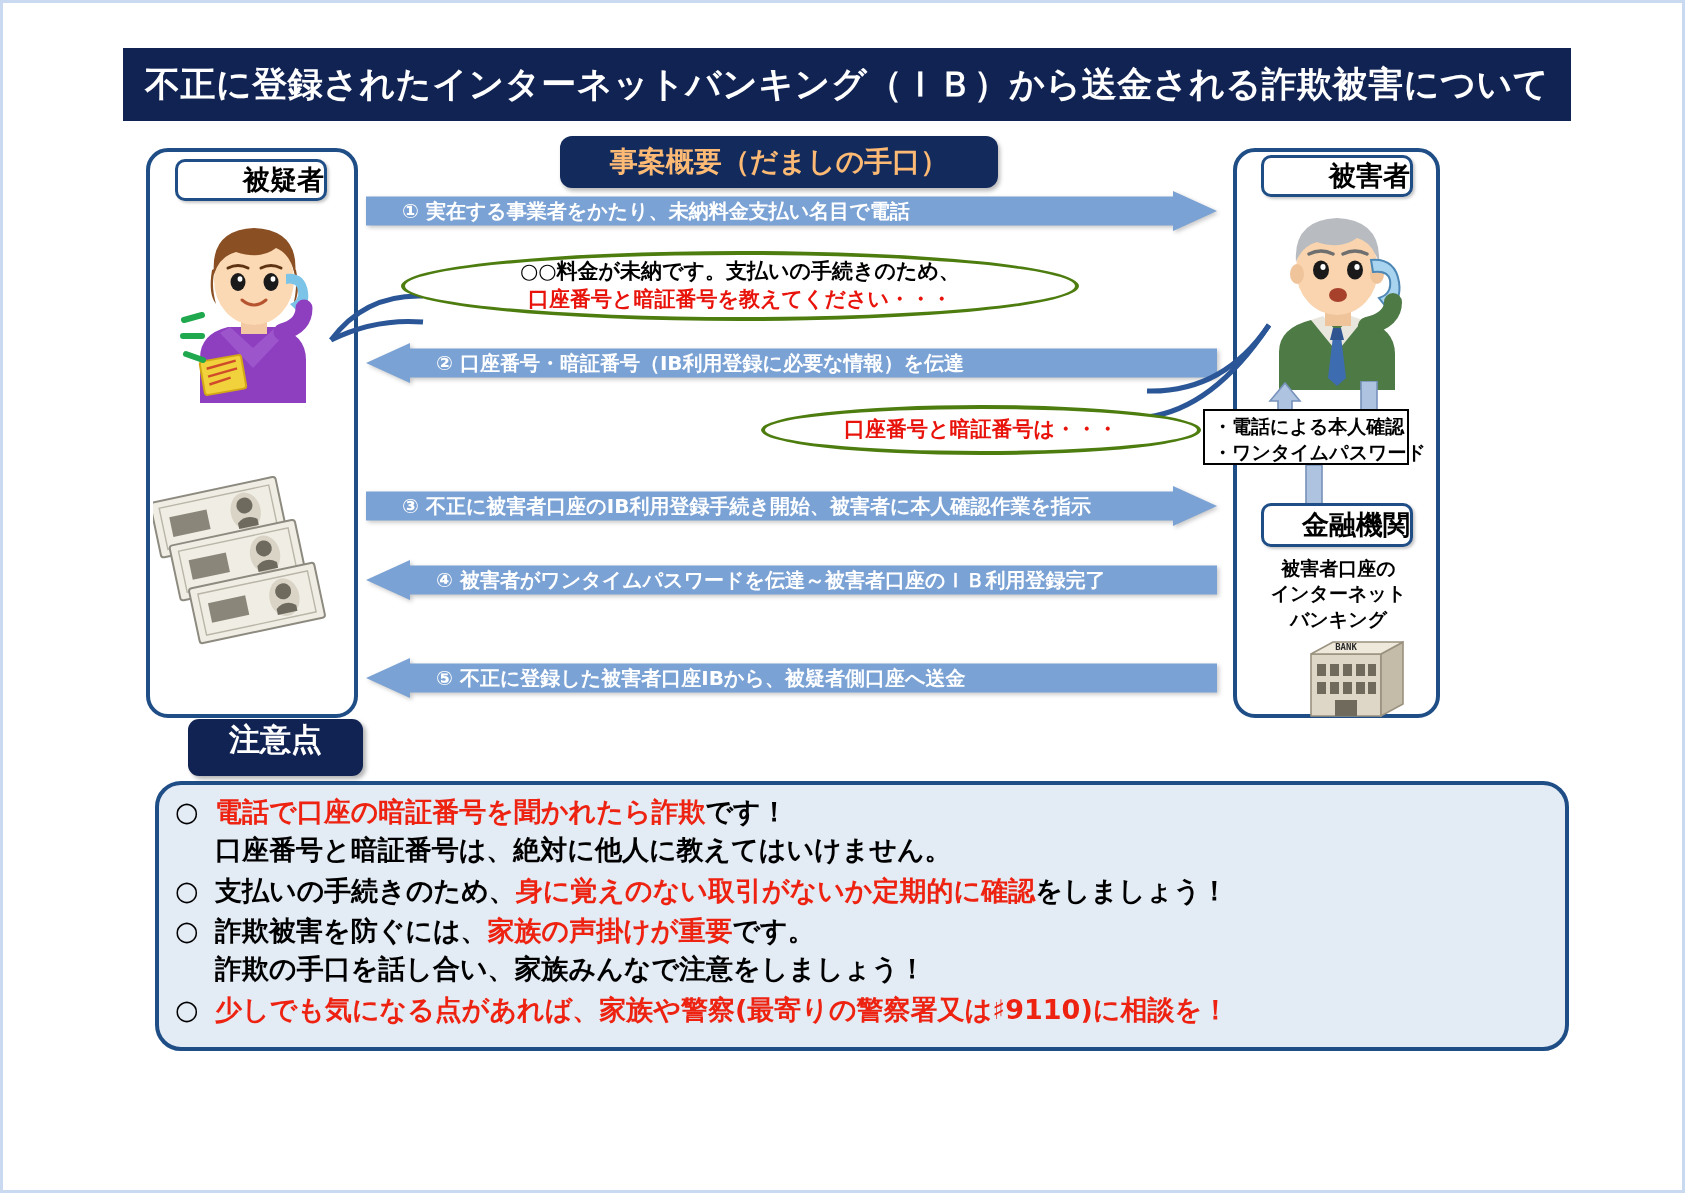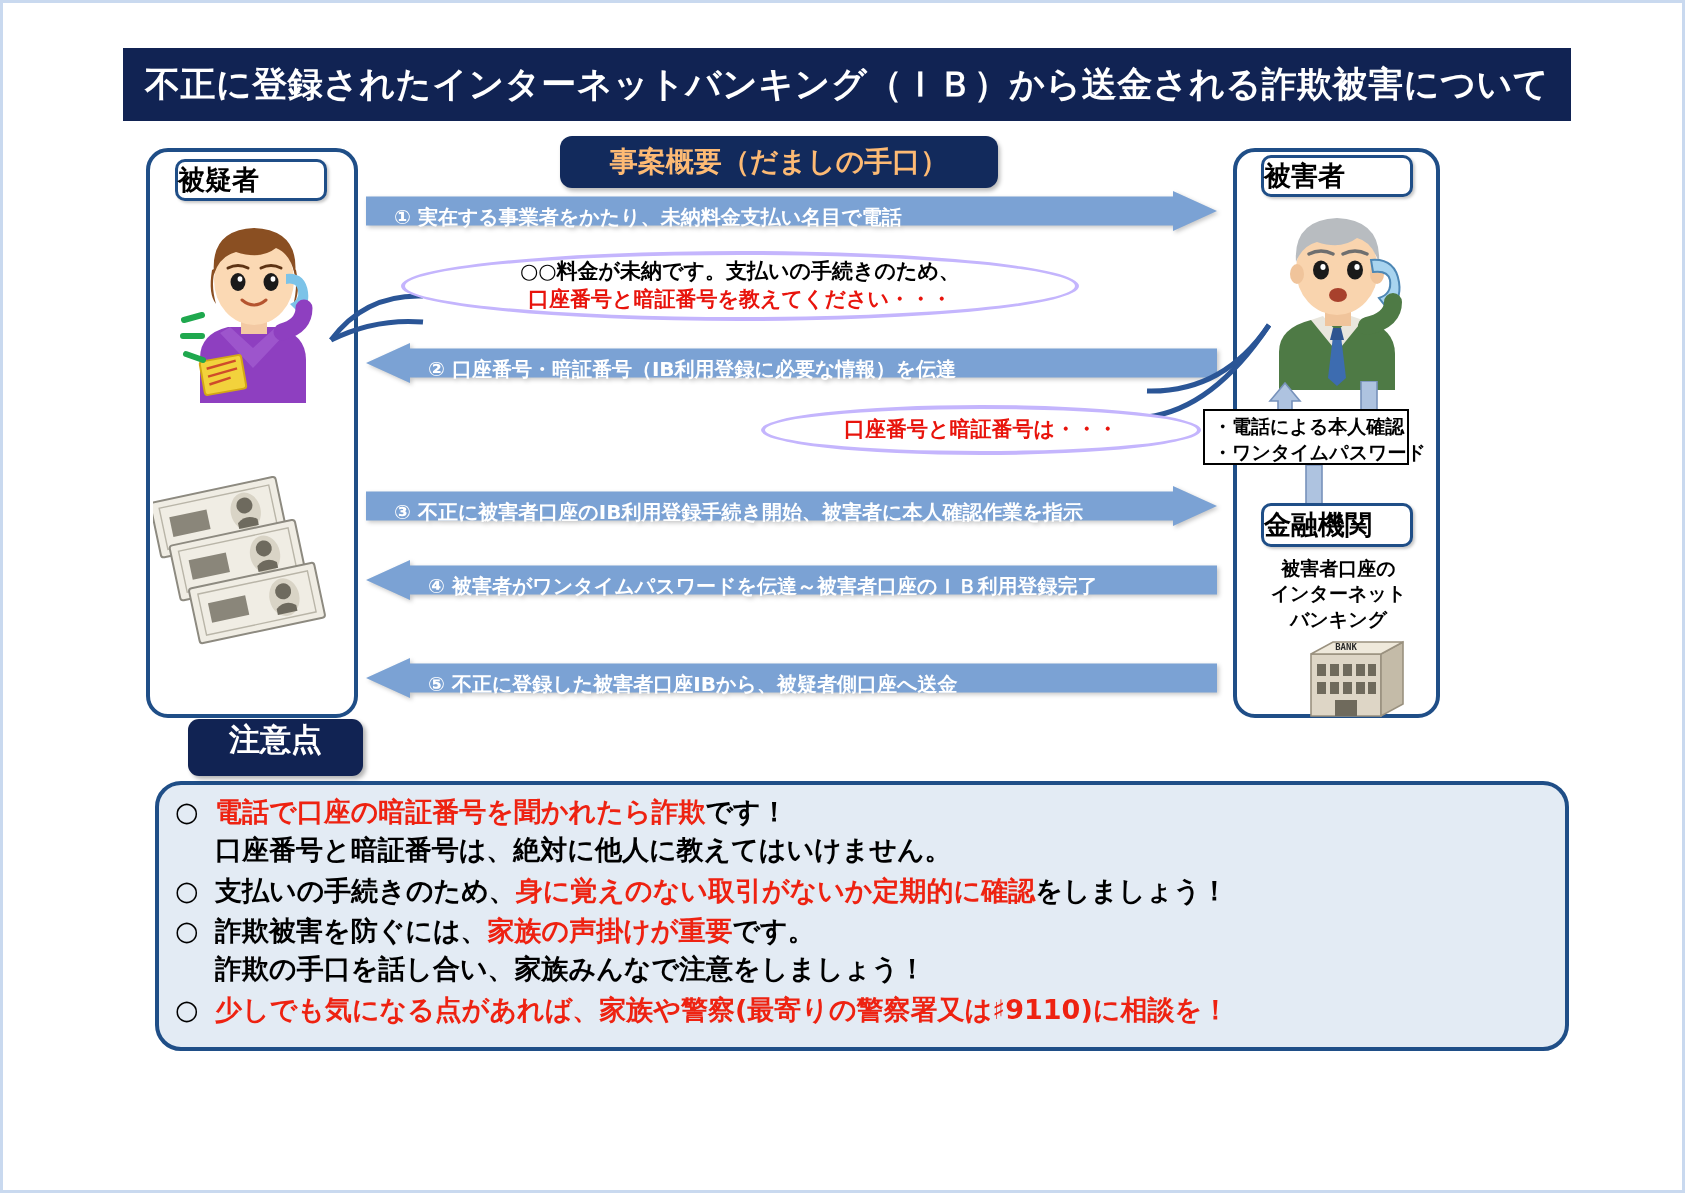--- a/index.html
+++ b/index.html
@@ -54,35 +54,36 @@
     background: #ffffff;
   }
   #suspect-panel { left: 143px; top: 145px; width: 212px; height: 570px; }
   #victim-panel  { left: 1230px; top: 145px; width: 207px; height: 570px; }
 
   .panel-label {
     position: absolute;
     border: 3px solid #1f4e87;
     border-radius: 10px;
     background: #ffffff;
-    display: flex; align-items: center; justify-content: flex-start;
+    display: flex; align-items: center; justify-content: flex-end;
     box-shadow: 2px 2px 3px rgba(0,0,0,0.22);
     z-index: 6;
   }
   .panel-label .t { font-size: 27px; font-weight: bold; color: #000; white-space: nowrap; }
   #suspect-label { left: 172px; top: 156px; width: 152px; height: 42px; }
   #victim-label  { left: 1258px; top: 152px; width: 152px; height: 42px; }
   #bank-label    { left: 1258px; top: 500px; width: 152px; height: 44px; }
 
   
   .flow-arrow {
     position: absolute;
     height: 40px;
-    display: flex; align-items: flex-end;
+    display: flex; align-items: center;
     filter: drop-shadow(2px 2px 2px rgba(0,0,0,0.22));
+    padding-left: 8px;
   }
   .flow-arrow .body {
     position: absolute; inset: 0;
     background: #7ba2d4;
   }
   .flow-arrow.right .body { clip-path: polygon(0 14%, calc(100% - 44px) 14%, calc(100% - 44px) 0, 100% 50%, calc(100% - 44px) 100%, calc(100% - 44px) 86%, 0 86%); }
   .flow-arrow.left  .body { clip-path: polygon(100% 14%, 44px 14%, 44px 0, 0 50%, 44px 100%, 44px 86%, 100% 86%); }
   .flow-arrow .t {
     position: relative;
     color: #ffffff; font-size: 20px; font-weight: bold;
@@ -93,21 +94,21 @@
 
   #arrow1 { left: 363px; top: 188px; width: 851px; }
   #arrow2 { left: 363px; top: 340px; width: 851px; }
   #arrow3 { left: 363px; top: 483px; width: 851px; }
   #arrow4 { left: 363px; top: 557px; width: 851px; }
   #arrow5 { left: 363px; top: 655px; width: 851px; }
 
   
   .bubble {
     position: absolute;
-    border: 4px solid #c4b5fd;
+    border: 4px solid #4d7c0f;
     border-radius: 50% / 50%;
     background: #ffffff;
     display: flex; flex-direction: column;
     align-items: center; justify-content: center;
     z-index: 5;
     text-align: center;
   }
   .bubble .line { font-size: 21px; font-weight: bold; line-height: 1.32; white-space: nowrap; }
   .bubble .line.black { color: #000000; }
   .bubble .line.red   { color: #e8140c; }

